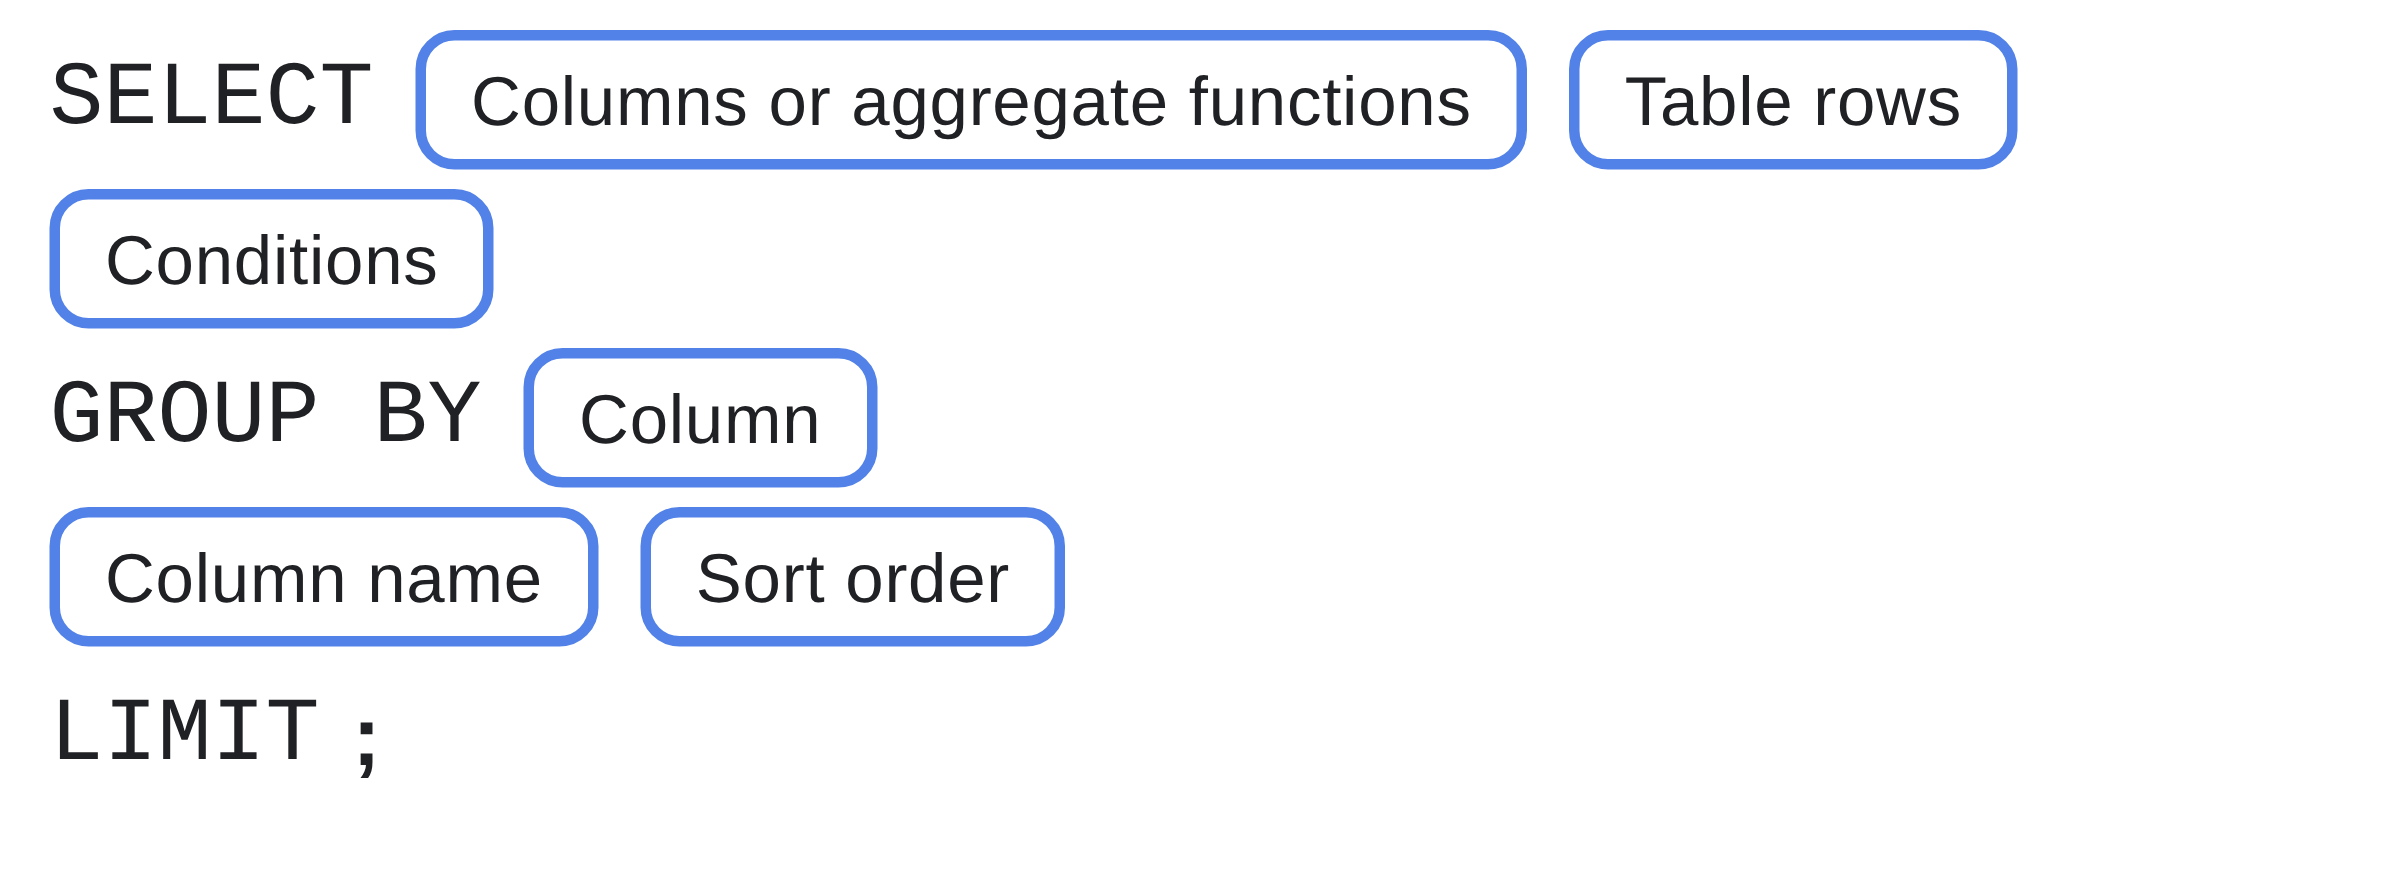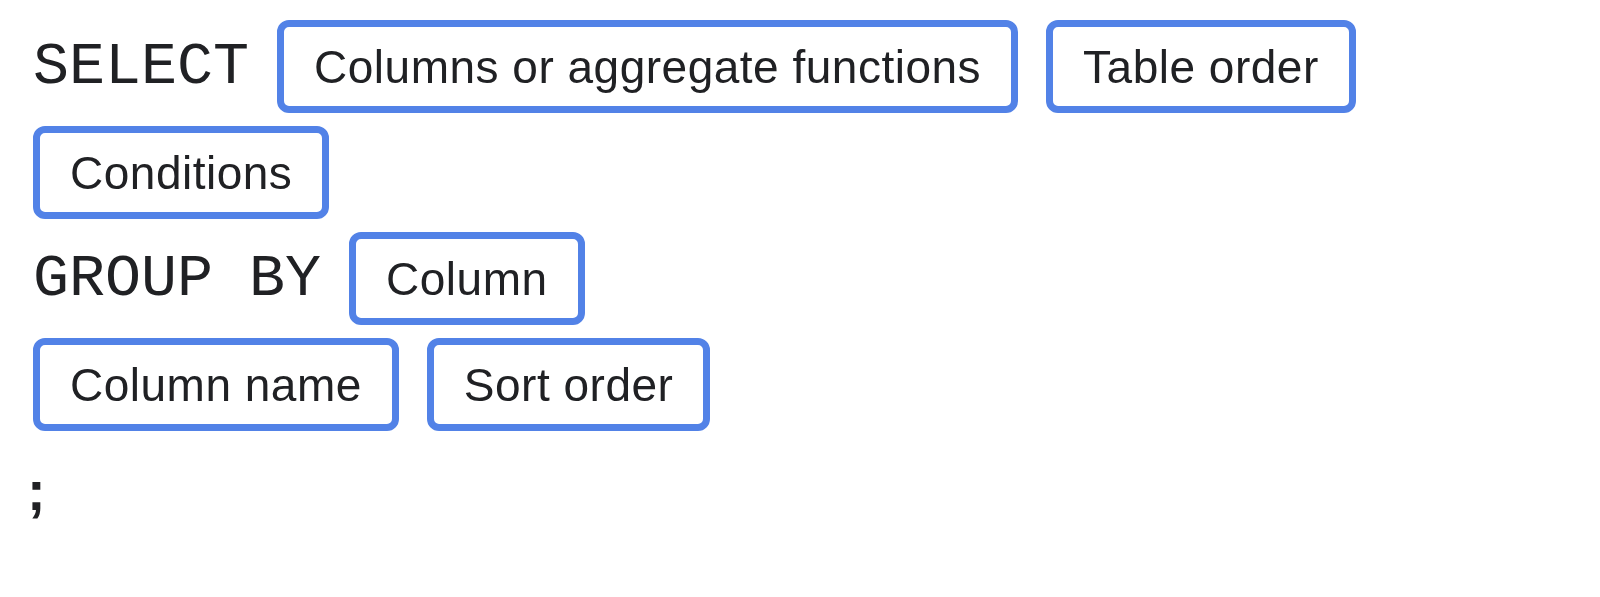--- a/index.html
+++ b/index.html
@@ -35,21 +35,21 @@
     margin-left: 10px;
     margin-right: 10px;
   }
   .box {
     display: flex;
     align-items: center;
     justify-content: center;
     box-sizing: border-box;
     height: 93px;
     border: 7px solid var(--accent, #5282e7);
-    border-radius: 12px;
+    border-radius: 26px;
     background: #ffffff;
     padding: 0 30px;
     font-family: "Liberation Sans", "DejaVu Sans", sans-serif;
     font-size: 46px;
     font-weight: 500;
     letter-spacing: 0.5px;
     color: var(--text-color, #202124);
     white-space: nowrap;
     line-height: 1;
   }
@@ -62,29 +62,30 @@
     margin-left: -6px;
   }
 </style>
 </head>
 <body>
 
 <div class="canvas" id="diagram">
     <div class="row">
       <span class="kw">SELECT</span>
       <span class="box">Columns or aggregate functions</span>
-      <span class="box">Table order</span>
+      <span class="box">Table rows</span>
     </div>
     <div class="row">
       <span class="box">Conditions</span>
     </div>
     <div class="row">
       <span class="kw">GROUP BY</span>
       <span class="box">Column</span>
     </div>
     <div class="row">
       <span class="box">Column name</span>
       <span class="box">Sort order</span>
     </div>
     <div class="row">
+      <span class="kw">LIMIT</span>
       <span class="punct">;</span>
     </div>
   </div>
 
 </body></html>

